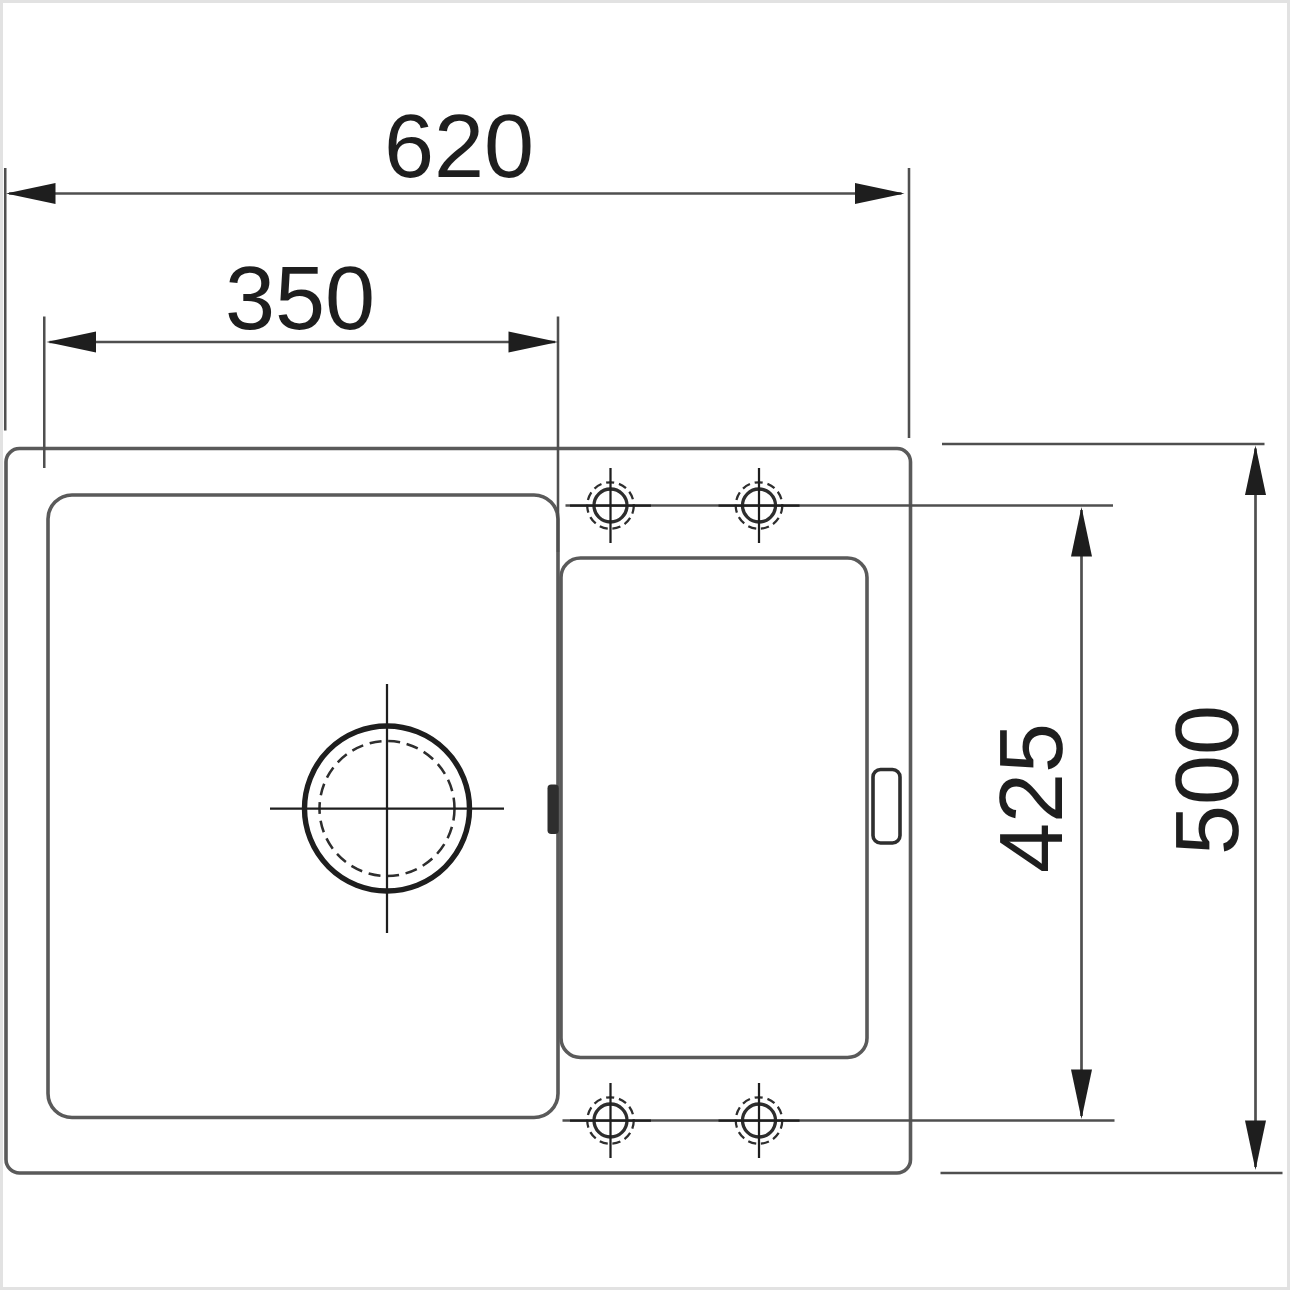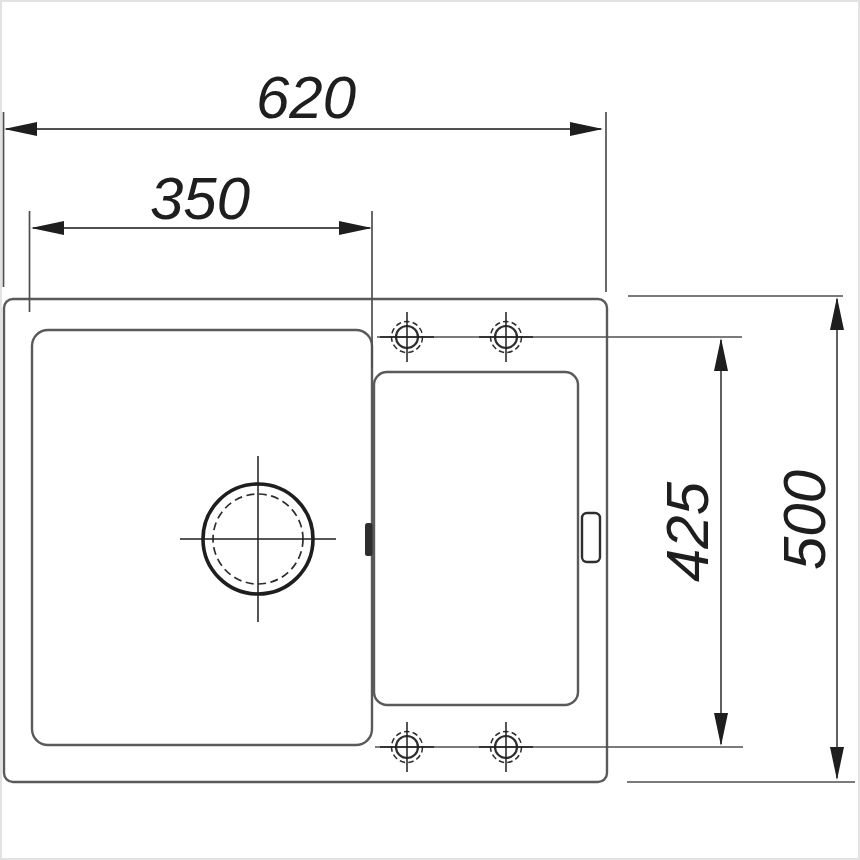--- a/index.html
+++ b/index.html
@@ -1,20 +1,20 @@
 <!DOCTYPE html>
 <html style="--bg: #ffffff; --frame: #e2e2e2; --outline: #5a5a5a; --dim: #4f4f4f; --ink: #1e1e1e; --ink2: #2e2e2e;"><head>
 <meta charset="utf-8">
 <style>
   :root{
     --bg:#ffffff; --frame:#e2e2e2; --outline:#5a5a5a;
     --dim:#4f4f4f; --ink:#1e1e1e; --ink2:#2e2e2e;
   }
   html,body{margin:0;padding:0;background:var(--bg);}
-  .stage{width:860px;height:860px;position:relative;background:var(--bg);font-style:italic;}
+  .stage{width:860px;height:860px;position:relative;background:var(--bg);}
   svg{display:block;}
   .edge   {fill:none;stroke:var(--outline);stroke-width:2.4;}
   .ext    {fill:none;stroke:var(--dim);stroke-width:1.7;}
   .dim    {fill:none;stroke:var(--dim);stroke-width:1.8;}
   .arrow  {fill:var(--ink);stroke:none;}
   .cross  {fill:none;stroke:var(--ink);stroke-width:1.5;}
   .drain-outer {fill:none;stroke:var(--ink);stroke-width:3.6;}
   .drain-inner {fill:none;stroke:var(--ink2);stroke-width:1.7;stroke-dasharray:8 4.5;}
   .tap-dashed  {fill:none;stroke:var(--ink2);stroke-width:1.5;stroke-dasharray:5.5 3.2;}
   .tap-solid   {fill:none;stroke:var(--ink2);stroke-width:2.2;}

